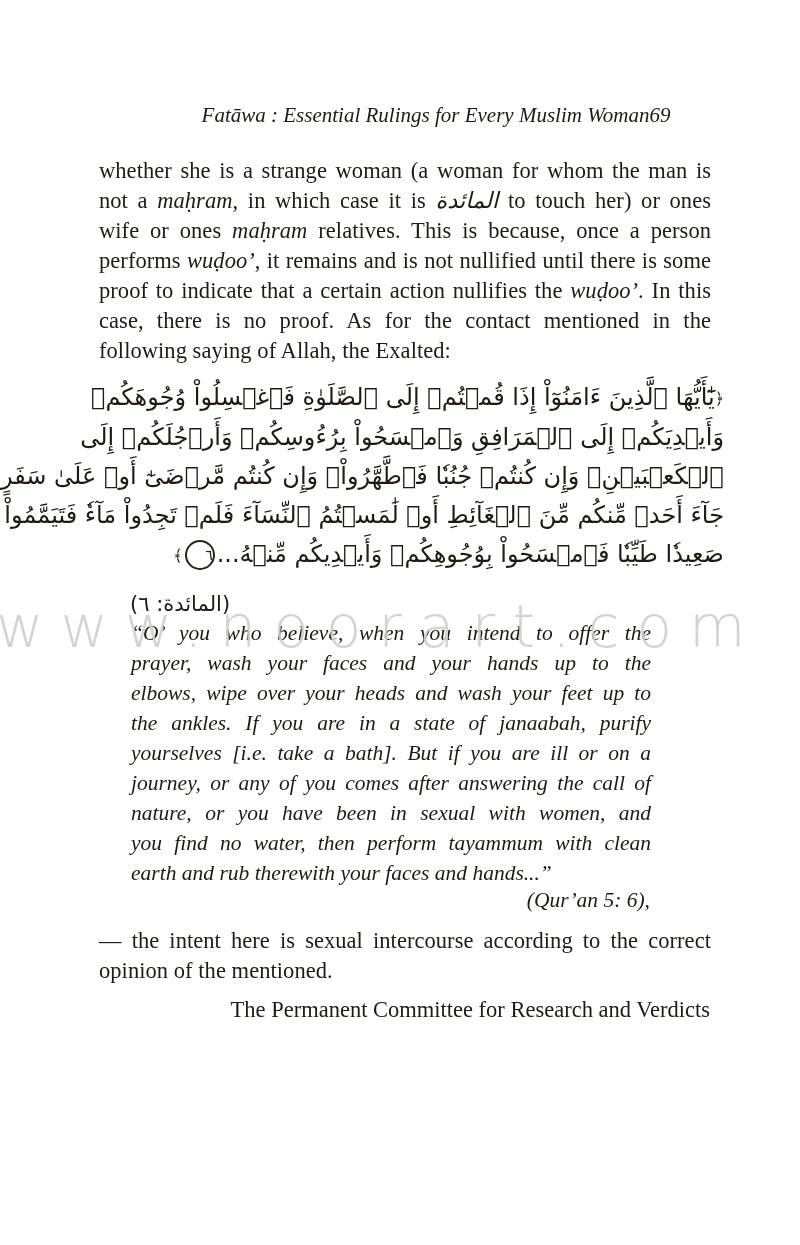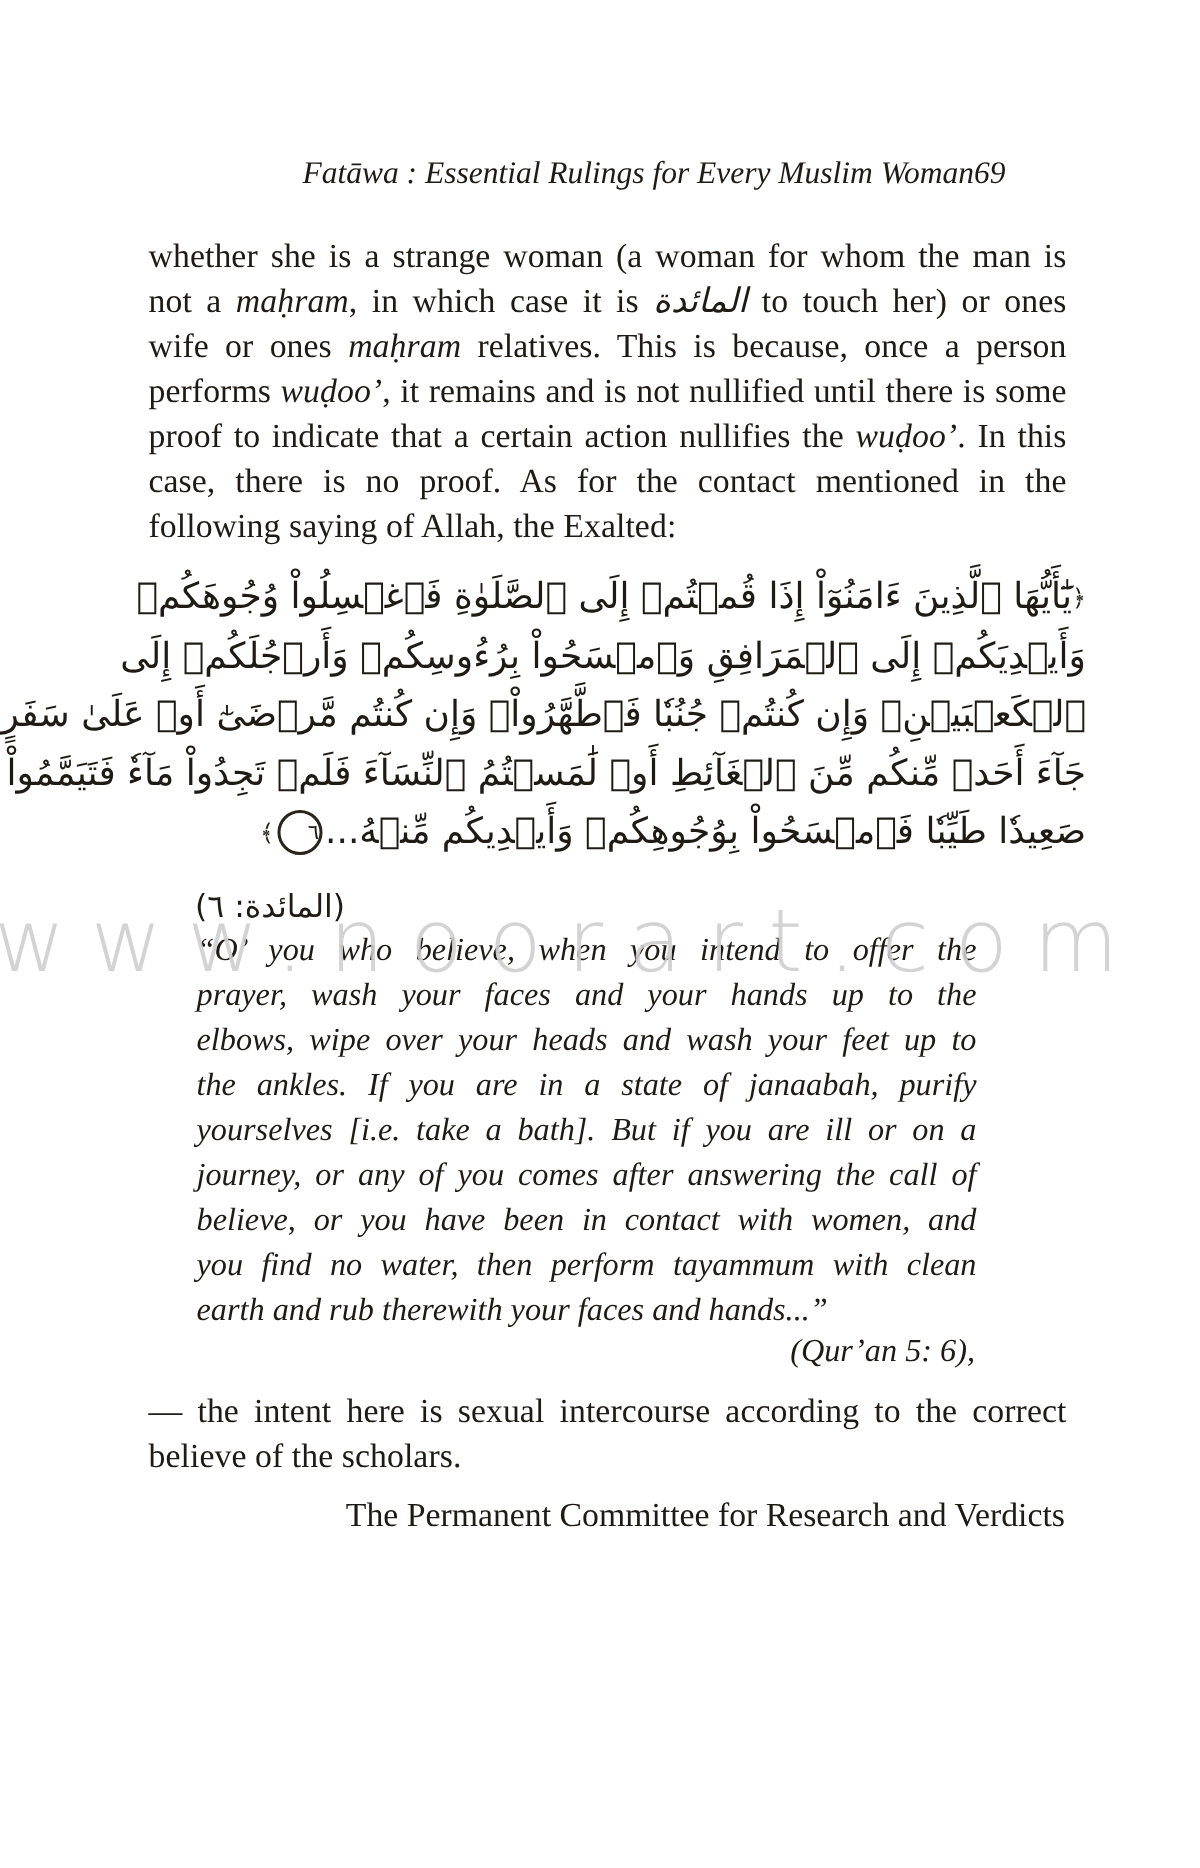--- a/index.html
+++ b/index.html
@@ -86,27 +86,27 @@
 
   <div class="watermark">www.noorart.com</div>
 
   <div class="translation">
     <span class="line">“O’ you who believe, when you intend to offer the</span>
     <span class="line">prayer, wash your faces and your hands up to the</span>
     <span class="line">elbows, wipe over your heads and wash your feet up to</span>
     <span class="line">the ankles. If you are in a state of janaabah, purify</span>
     <span class="line">yourselves [i.e. take a bath]. But if you are ill or on a</span>
     <span class="line">journey, or any of you comes after answering the call of</span>
-    <span class="line">believe, or you have been in contact with women, and</span>
+    <span class="line">nature, or you have been in sexual with women, and</span>
     <span class="line">you find no water, then perform tayammum with clean</span>
     <span class="line last">earth and rub therewith your faces and hands...”</span>
   </div>
 
   <div class="citation">(Qur’an 5: 6),</div>
 
   <div class="body-text p2">
     <span class="line">— the intent here is sexual intercourse according to the correct</span>
-    <span class="line last">believe of the scholars.</span>
+    <span class="line last">opinion of the mentioned.</span>
   </div>
 
   <div class="signature">The Permanent Committee for Research and Verdicts</div>
 
 </div>
 
 </body></html>

